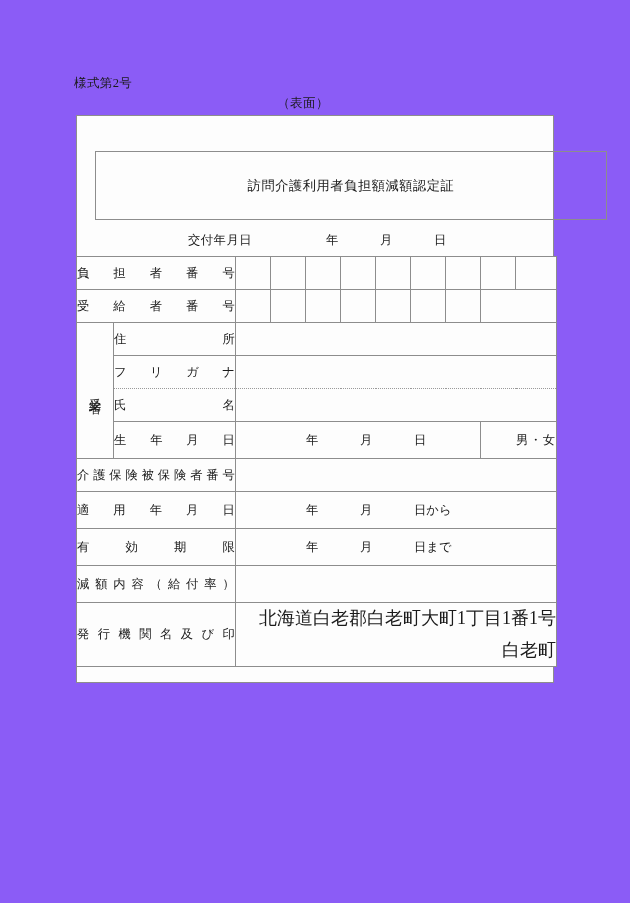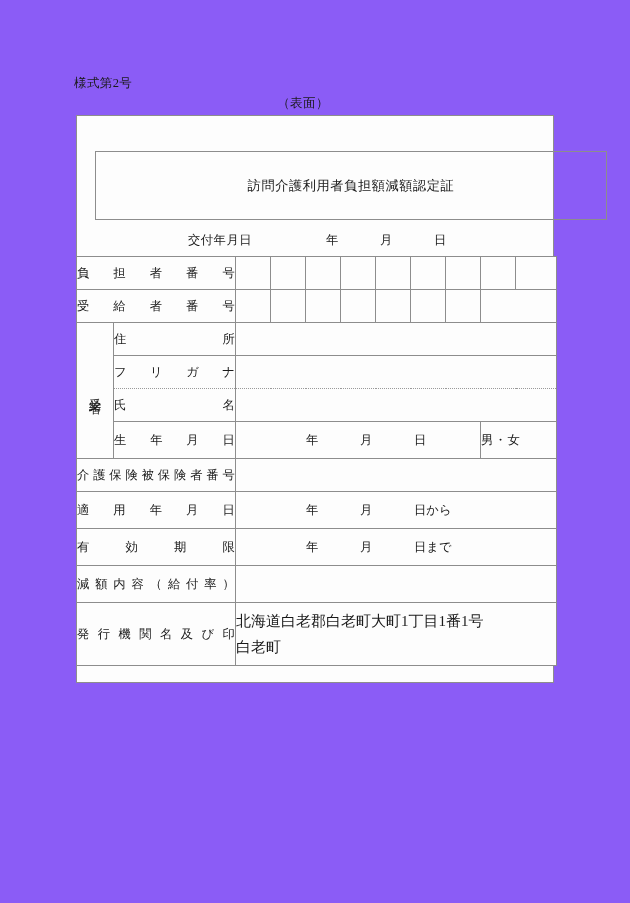--- a/index.html
+++ b/index.html
@@ -167,29 +167,29 @@
     top: 50%;
     transform: translateY(-50%);
   }
   .d-y { left: 70px; }
   .d-m { left: 124px; }
   .d-d { left: 178px; }
   .d-suffix { left: 178px; }
 
   .sex-cell {
     width: 68px;
-    text-align: left;
+    text-align: right;
     letter-spacing: 1px;
   }
 
   .issuer-cell {
-    text-align: left;
+    text-align: right;
     line-height: 1.75;
     padding: 10px 0;
-    font-size: 15px;
+    font-size: 18px;
   }
   .issuer-cell div { white-space: nowrap; }
 </style>
 </head>
 <body>
 
 <div class="page">
 
   <div class="form-no">様式第2号</div>
 

